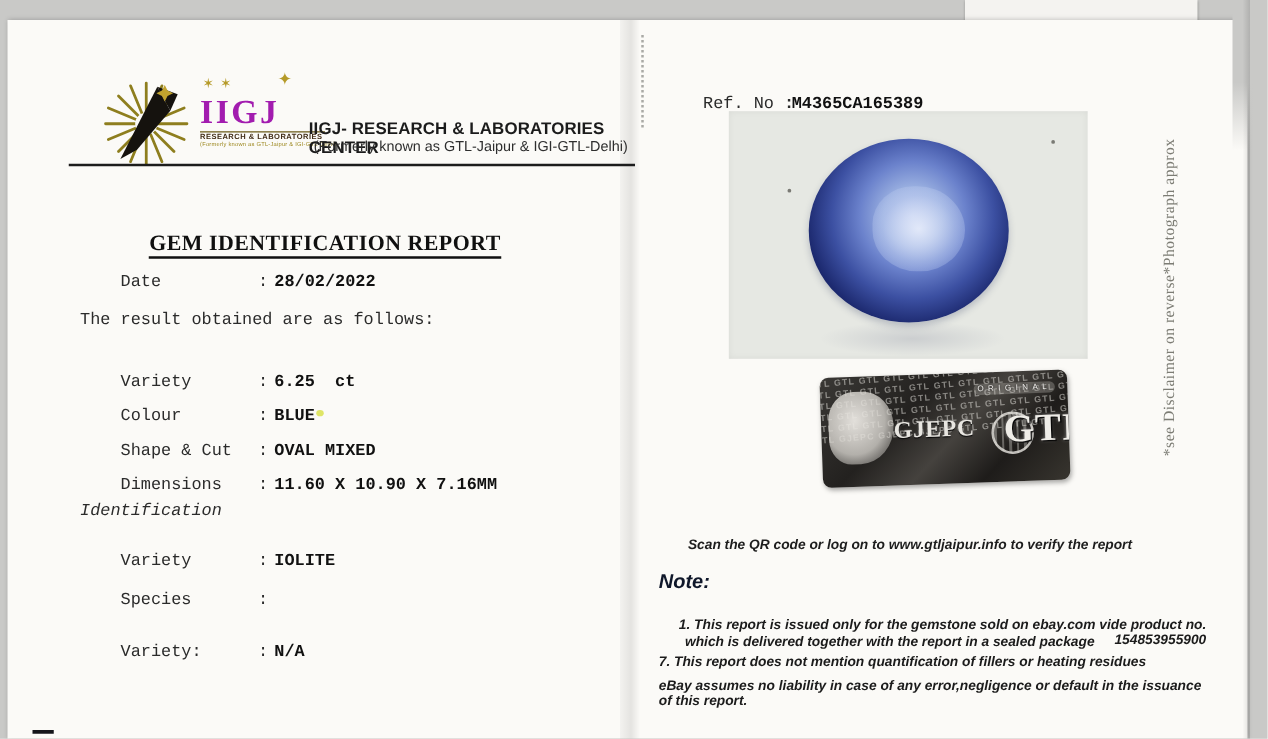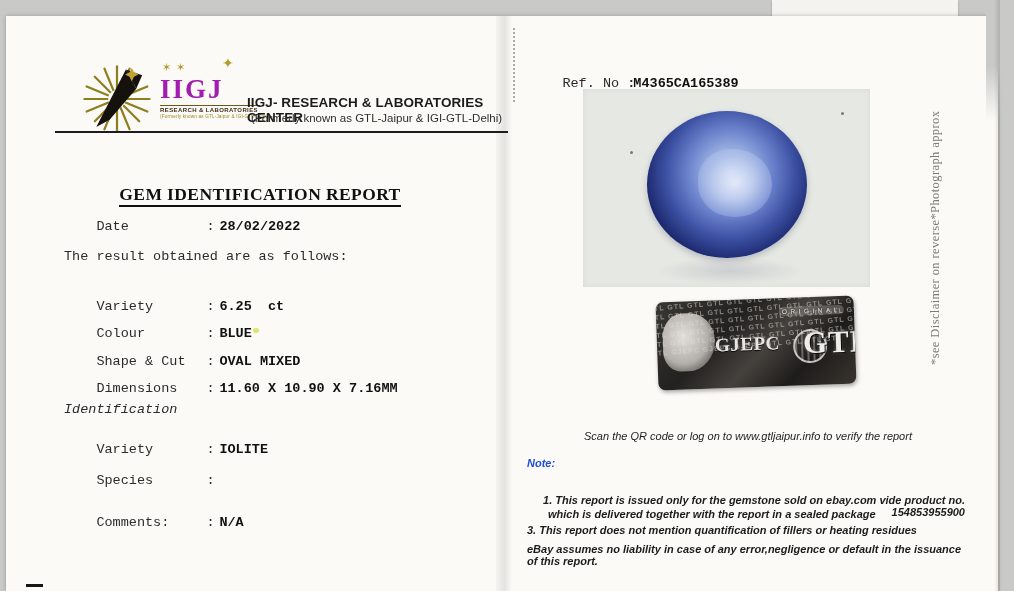--- a/index.html
+++ b/index.html
@@ -67,22 +67,22 @@
        background:radial-gradient(ellipse at 40% 40%, rgba(236,233,228,.95) 0%, rgba(214,211,205,.8) 55%, rgba(214,211,205,0) 100%);}
   .sticker .original{position:absolute;right:10px;top:9px;font-size:6.5px;letter-spacing:3.5px;color:#efedea;
        text-shadow:0 0 2px #000;border-radius:6px;padding:1px 3px;background:rgba(180,178,172,.35);}
   .sticker .gjepc{position:absolute;left:58px;top:34px;font-family:"Liberation Serif",serif;font-weight:bold;font-size:19px;
        color:#e8e6e1;text-shadow:0 1px 1px #000,0 0 2px rgba(255,255,255,.4);letter-spacing:.5px;}
   .sticker .globe{position:absolute;left:136px;top:32px;width:30px;height:30px;border-radius:50%;border:2px solid rgba(230,228,222,.8);
        background:repeating-linear-gradient(90deg, rgba(230,228,222,.35) 0 2px, rgba(0,0,0,0) 2px 6px);}
   .sticker .gtl{position:absolute;left:146px;top:28px;font-family:"Liberation Serif",serif;font-weight:bold;font-size:31px;
        color:#efede8;text-shadow:1px 1px 1px #000,0 0 3px rgba(255,255,255,.5);letter-spacing:1px;}
 
-  .verify-line{position:absolute;left:568px;top:430px;width:360px;text-align:center;font-size:11px;font-weight:normal;font-style:italic;color:#1d1d1d;}
-  .note-head{position:absolute;left:527px;top:457px;font-size:11px;font-weight:bold;font-style:italic;color:#1d4ed8;}
+  .verify-line{position:absolute;left:548px;top:430px;width:360px;text-align:center;font-size:11px;font-weight:bold;font-style:italic;color:#1d1d1d;}
+  .note-head{position:absolute;left:527px;top:457px;font-size:16px;font-weight:bold;font-style:italic;color:#0f172a;}
   .note1{position:absolute;left:527px;top:494px;width:438px;font-size:11px;font-weight:bold;font-style:italic;color:#1b1b1b;text-align:right;}
   .note1b{position:absolute;left:548px;top:508px;width:420px;font-size:11px;font-weight:bold;font-style:italic;color:#1b1b1b;}
   .note2{position:absolute;left:527px;top:524px;width:438px;font-size:11px;font-weight:bold;font-style:italic;color:#1b1b1b;}
   .ebay-line{position:absolute;left:527px;top:543px;width:445px;font-size:11px;font-weight:bold;font-style:italic;color:#1b1b1b;}
   .cin{position:absolute;left:520px;top:571px;width:420px;text-align:center;font-size:10.5px;color:#9b9b94;letter-spacing:.3px;}
   .side-note{position:absolute;left:928px;top:55px;height:310px;width:22px;writing-mode:vertical-rl;transform:rotate(180deg);
        font-family:"Liberation Serif",serif;font-size:12.5px;color:#7c7c74;letter-spacing:.4px;}
 </style>
 </head>
 <body>
@@ -161,21 +161,21 @@
 
   <div class="ident mono">Identification</div>
 
   <div class="frow mono" style="top:427px">
     <span class="lbl">Variety</span><span class="sep">:</span><span class="val">IOLITE</span>
   </div>
   <div class="frow mono" style="top:458px">
     <span class="lbl">Species</span><span class="sep">:</span><span class="val"></span>
   </div>
   <div class="frow mono" style="top:500px">
-    <span class="lbl">Comments:</span><span class="sep">:</span><span class="val">N/A</span>
+    <span class="lbl">Variety:</span><span class="sep">:</span><span class="val">N/A</span>
   </div>
 
   <div class="ref-line mono">
     <span>Ref. No </span><span class="sep">:</span><span class="val">M4365CA165389</span>
   </div>
 
   <div class="photo">
     <div class="speck" style="left:47px;top:62px"></div>
     <div class="speck" style="left:258px;top:23px"></div>
     <div class="gem">
@@ -190,17 +190,17 @@
     <div class="original">ORIGINAL</div>
     <div class="gjepc">GJEPC</div>
     <div class="globe"></div>
     <div class="gtl">GTL</div>
   </div>
 
   <div class="verify-line">Scan the QR code or log on to www.gtljaipur.info to verify the report</div>
   <div class="note-head">Note:</div>
   <div class="note1">1. This report is issued only for the gemstone sold on ebay.com vide product no. 154853955900</div>
   <div class="note1b">which is delivered together with the report in a sealed package</div>
-  <div class="note2">3. This report does not mention quantification of fillers or heating residues</div>
+  <div class="note2">7. This report does not mention quantification of fillers or heating residues</div>
   <div class="ebay-line">eBay assumes no liability in case of any error,negligence or default in the issuance of this report.</div>
   <div class="side-note">*see Disclaimer on reverse*Photograph approx</div>
 
 </div>
 
 </body></html>

